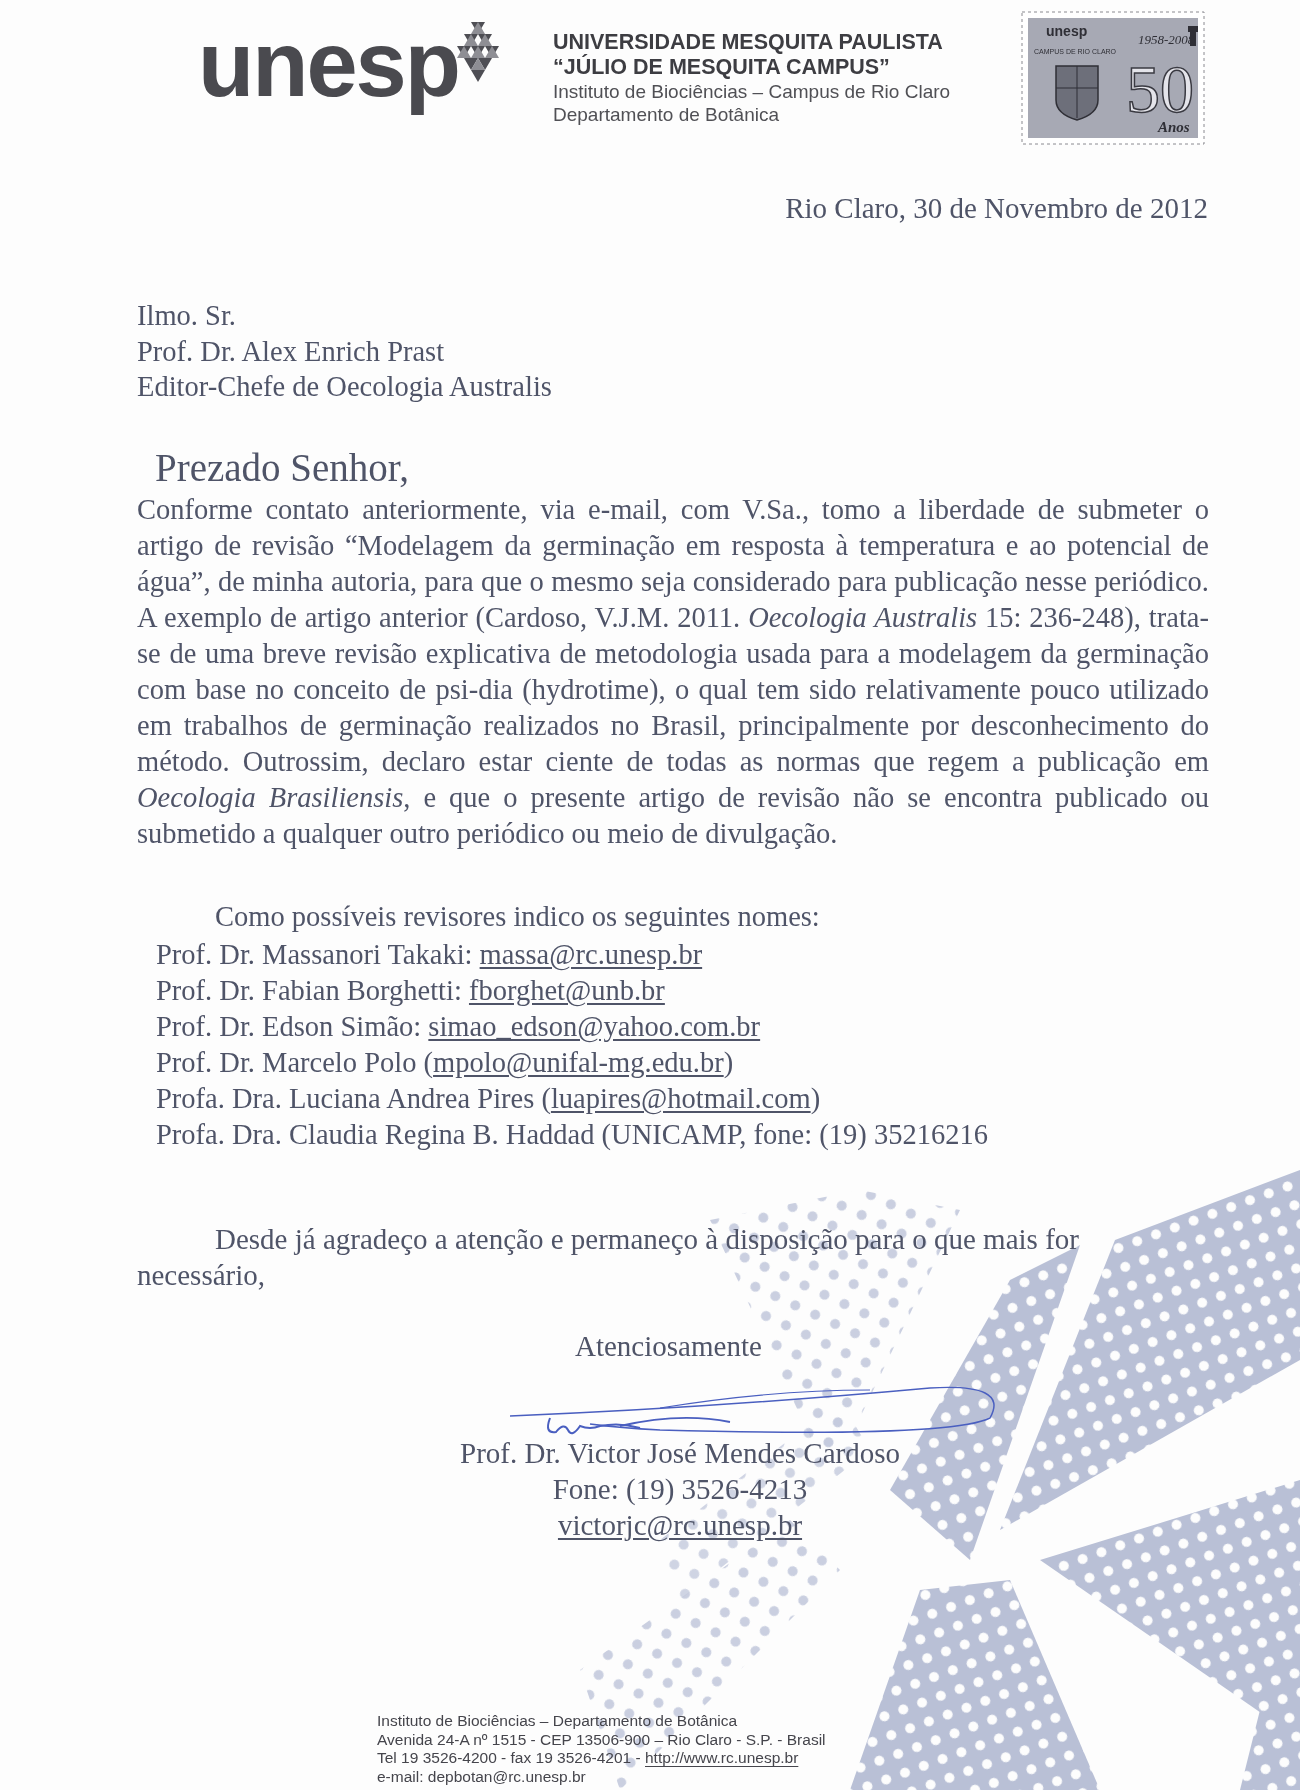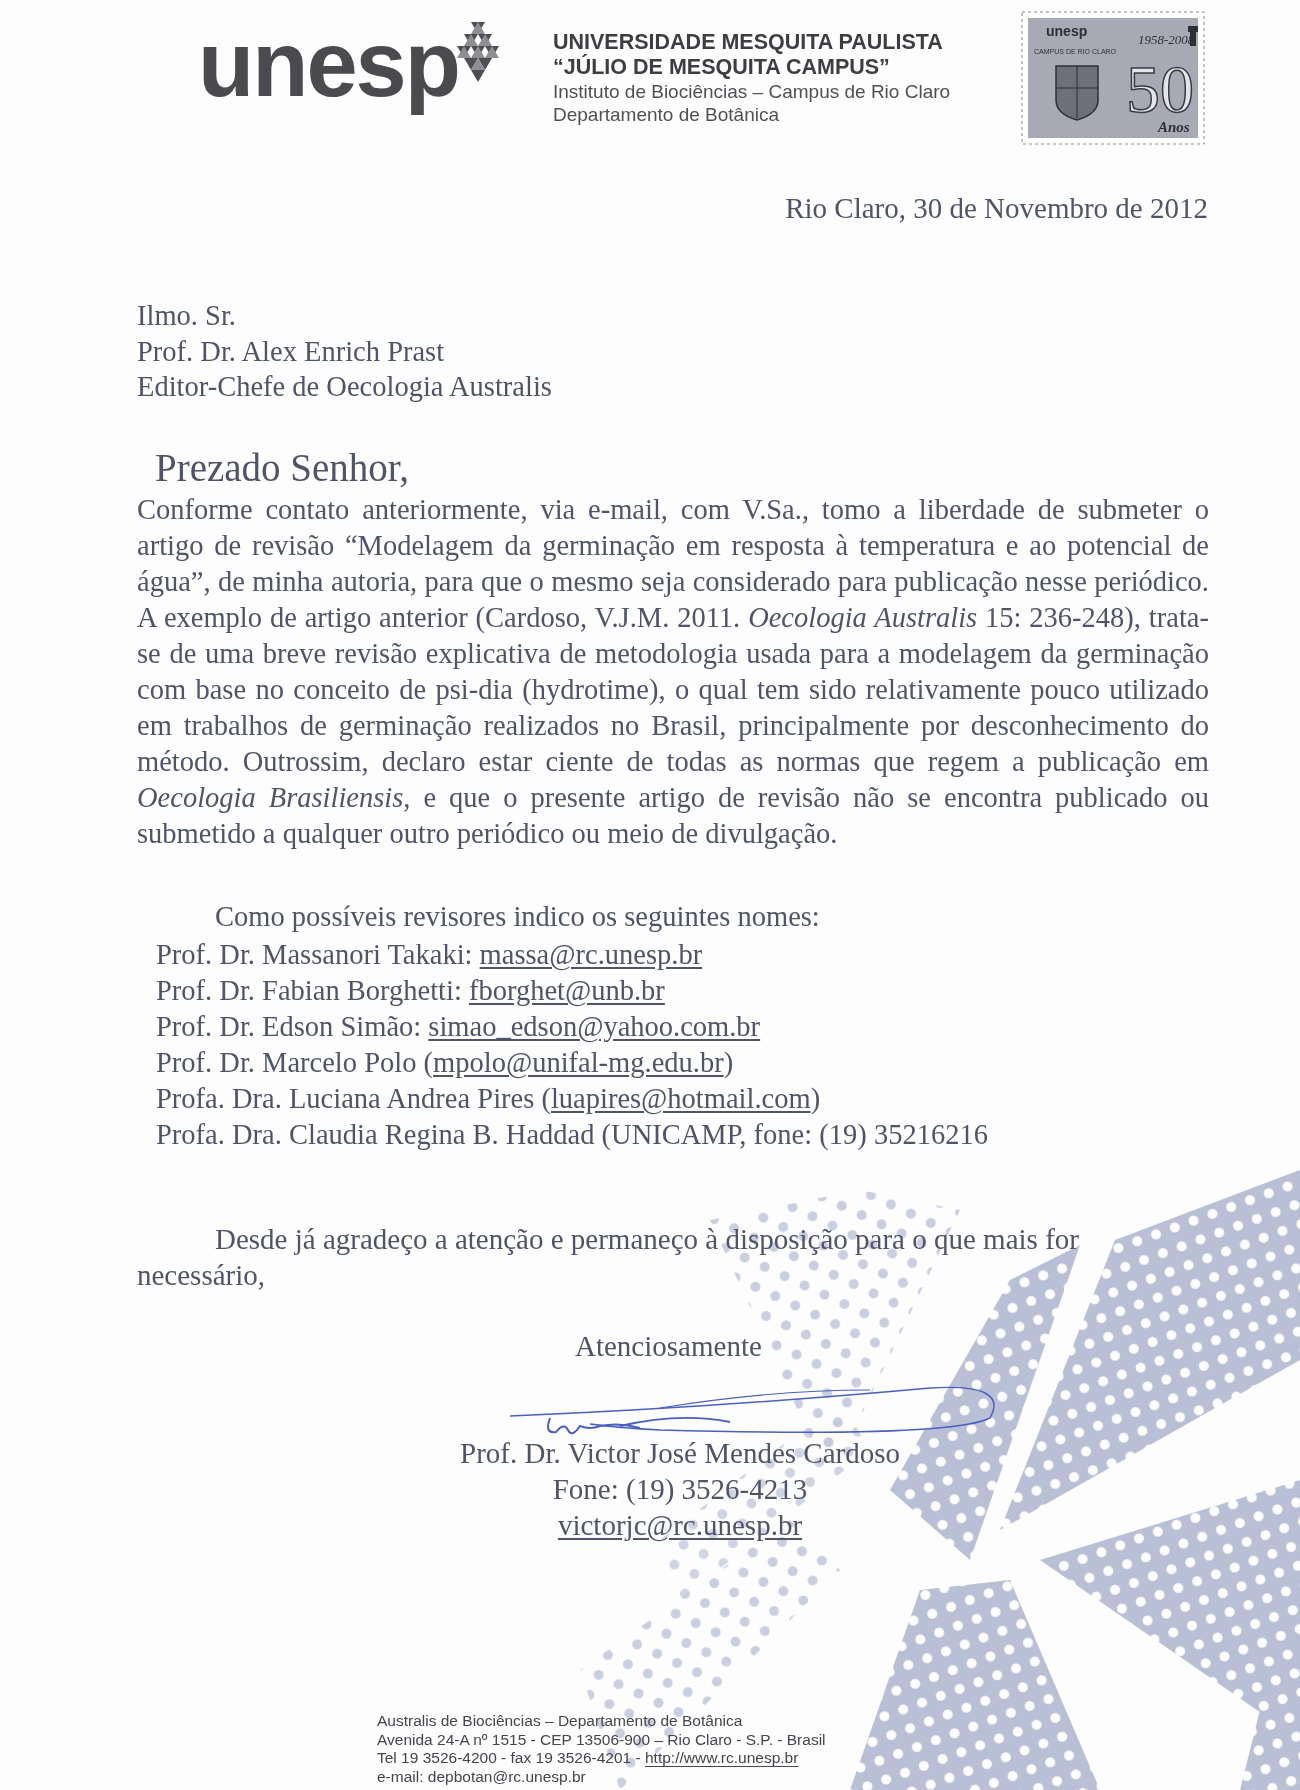--- a/index.html
+++ b/index.html
@@ -137,17 +137,17 @@
   <path d="M110 48 Q170 34 220 44" fill="none" stroke="#4a5fc0" stroke-width="1.8"></path>
 </svg>
 
 <div class="abs sig">
   <div>Prof. Dr. Victor José Mendes Cardoso</div>
   <div>Fone: (19) 3526-4213</div>
   <div><a>victorjc@rc.unesp.br</a></div>
 </div>
 
 <div class="abs footer">
-  <div><span>Australis de Biociências – </span><span>Departamento de Botânica</span></div>
+  <div><span>Instituto de Biociências – </span><span>Departamento de Botânica</span></div>
   <div><span>Avenida 24-A nº 1515 - CEP 13506-900 – Rio Claro - </span><b>S.P. - Brasil</b></div>
   <div><span>Tel 19 3526-4200 - fax 19 3526-4201 - </span><a>http://www.rc.unesp.br</a></div>
   <div>e-mail: depbotan@rc.unesp.br</div>
 </div>
 
 </body></html>

